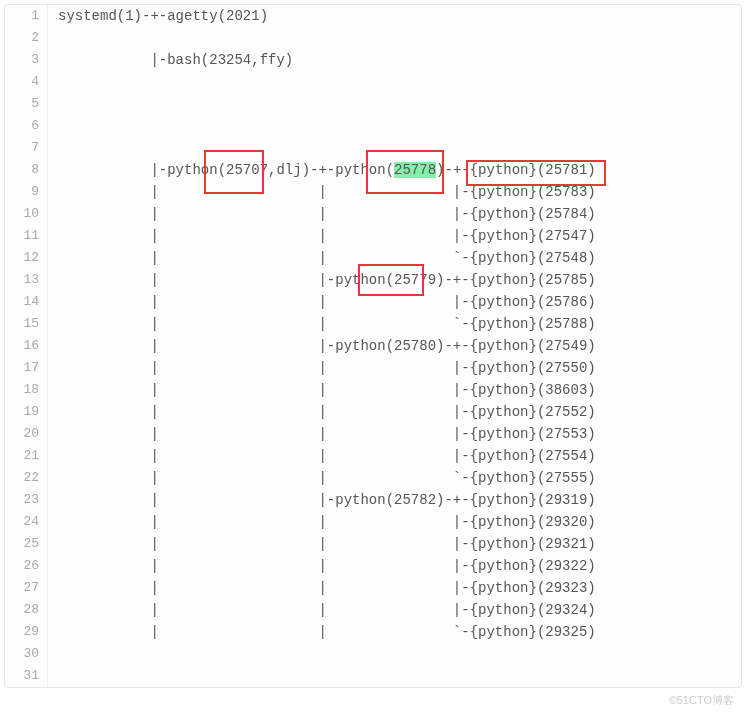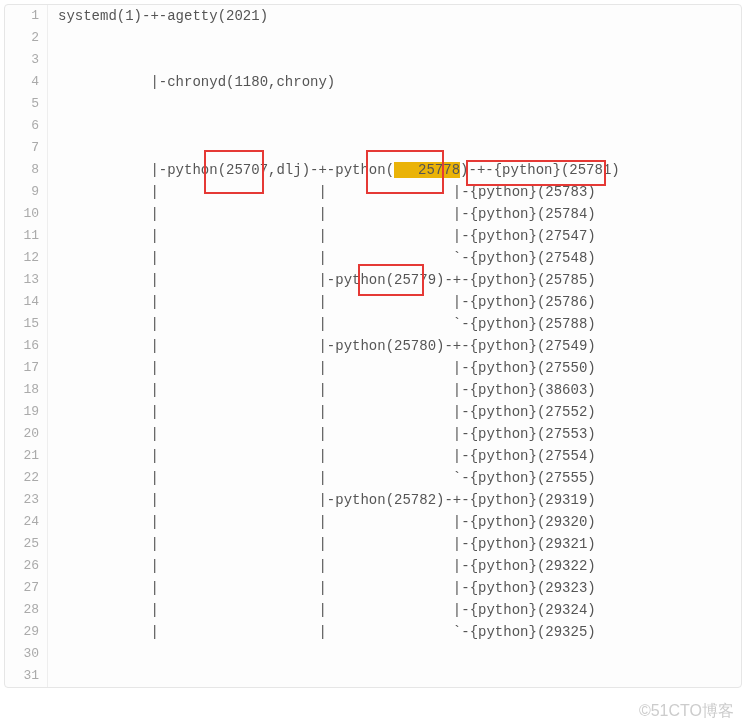--- a/index.html
+++ b/index.html
@@ -37,53 +37,53 @@
     font-size: 13px;
     line-height: 22px;
     flex-shrink: 0;
   }
   .code {
     white-space: pre;
     padding-left: 10px;
     color: #555;
     line-height: 22px;
   }
-  .hl { background: #eab308; padding-left: 24px; }
+  .hl { background: #86efac; }
   .box {
     position: absolute;
     border: 2px solid #e53935;
     pointer-events: none;
   }
   .watermark {
     position: absolute;
     right: 14px;
-    bottom: 0;
+    bottom: 14px;
     color: #ccc;
-    font-size: 16px;
+    font-size: 11px;
     font-family: Arial, sans-serif;
   }
 </style>
 </head>
 <body>
 
 <div class="code-panel">
   <div id="code-lines">
       <div class="line">
         <span class="gutter">1</span>
         <span class="code">systemd(1)-+-agetty(2021)</span>
       </div>
       <div class="line">
         <span class="gutter">2</span>
       </div>
       <div class="line">
         <span class="gutter">3</span>
+        <span class="code">           |-bash(23254,ffy)</span>
       </div>
       <div class="line">
         <span class="gutter">4</span>
-        <span class="code">           |-chronyd(1180,chrony)</span>
       </div>
       <div class="line">
         <span class="gutter">5</span>
       </div>
       <div class="line">
         <span class="gutter">6</span>
       </div>
       <div class="line">
         <span class="gutter">7</span>
         <span class="code"></span>

